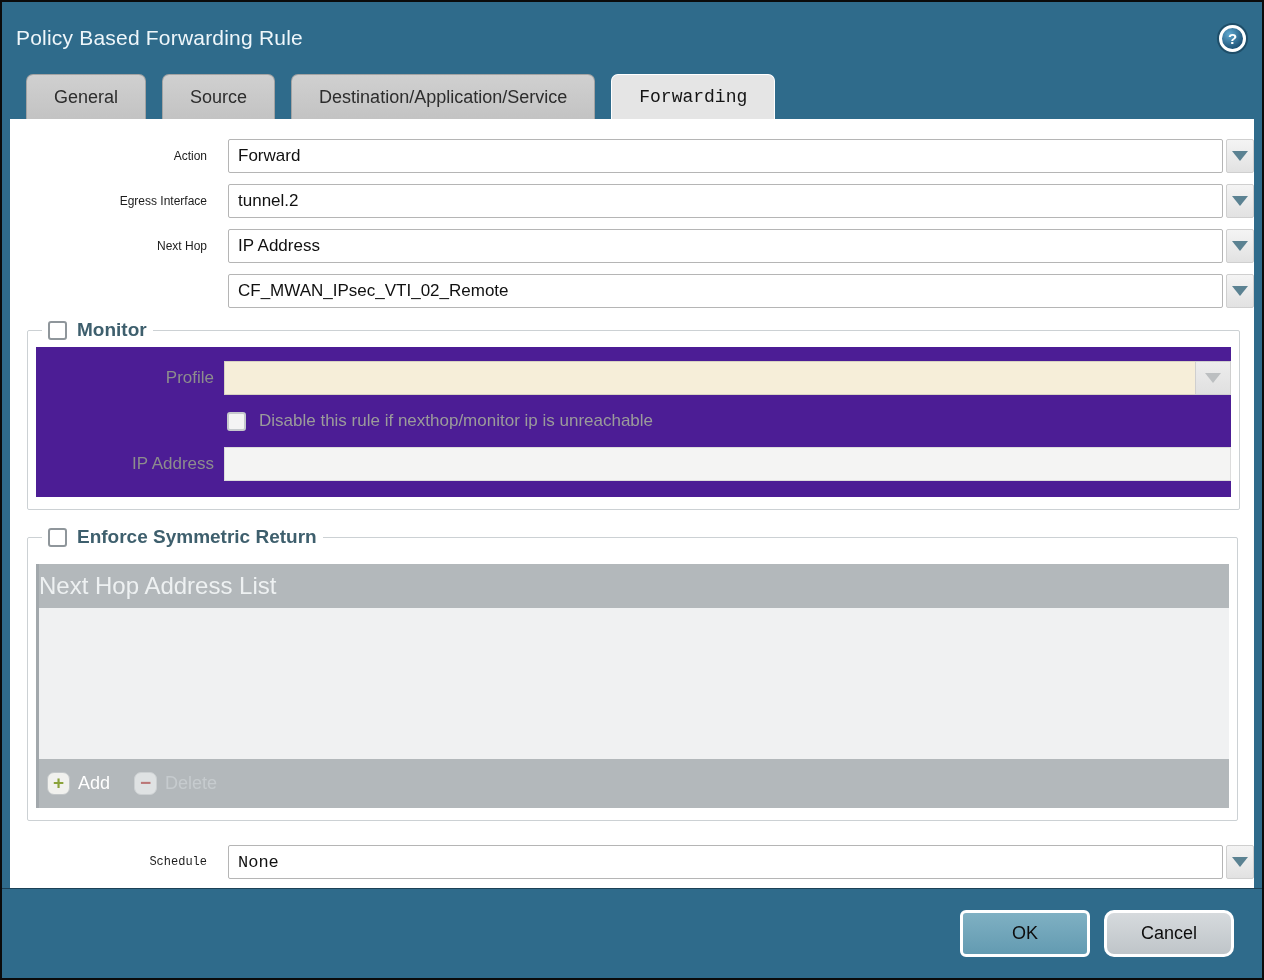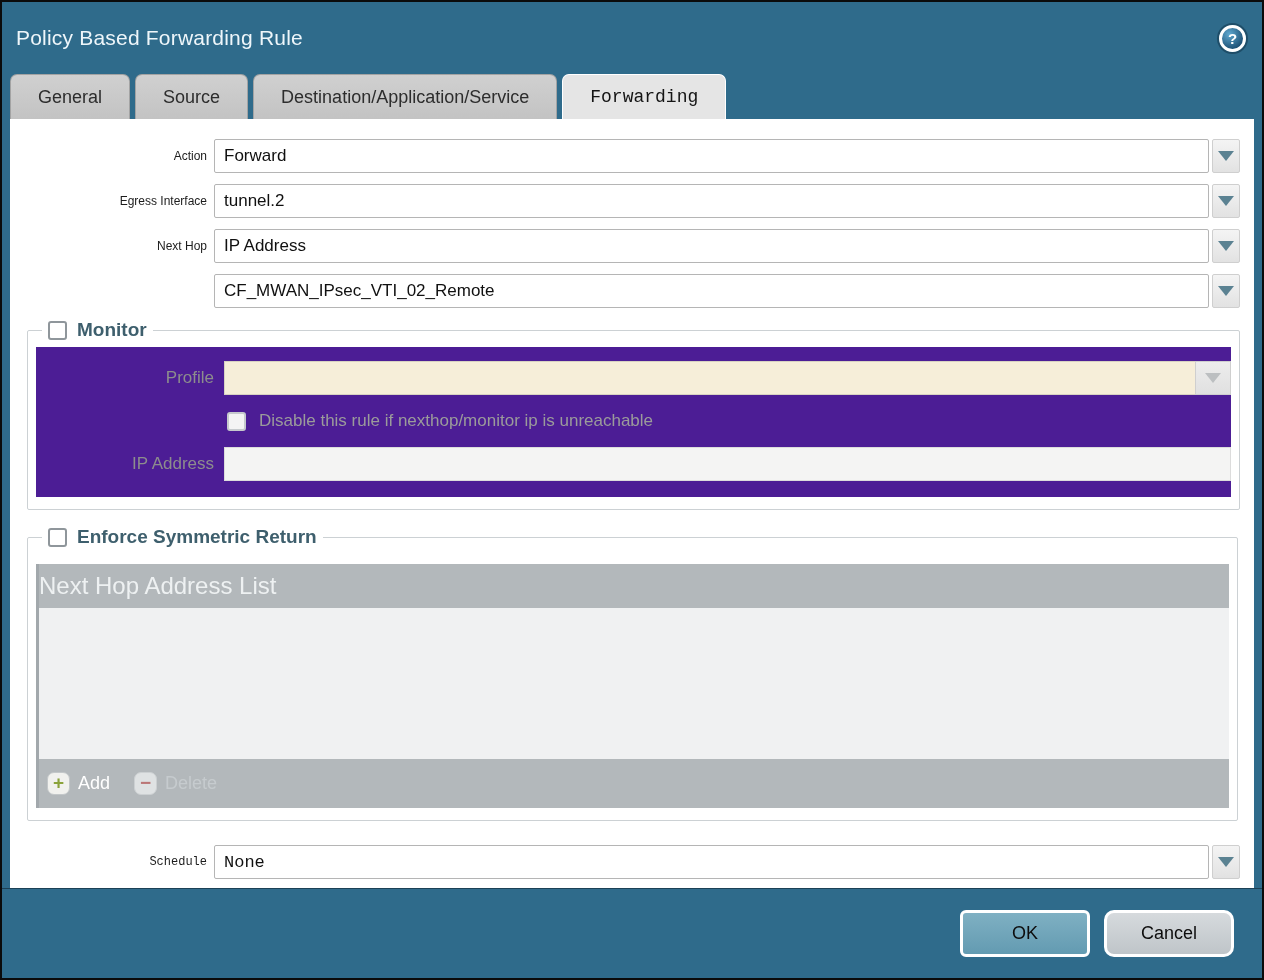--- a/index.html
+++ b/index.html
@@ -27,21 +27,21 @@
     width:27px; height:27px; border-radius:50%;
     background:radial-gradient(circle at 35% 30%, #5fa8d0, #1d5175 75%);
     border:3px solid #ffffff;
     box-shadow:0 0 0 2px rgba(12,42,62,.45);
     color:#fff; font-weight:bold; font-size:15px;
     display:flex; align-items:center; justify-content:center;
     cursor:pointer;
   }
 
   
-  .tabs { display:flex; gap:5px; height:45px; padding-left:8px; }
+  .tabs { display:flex; gap:16px; height:45px; padding-left:24px; }
   .tab {
     display:flex; align-items:center;
     padding:0 27px;
     font-size:18px; color:#2d2d2d;
     background:linear-gradient(#d0d0d0,#c3c3c3);
     border:1px solid #a3a3a3; border-bottom:none;
     border-radius:7px 7px 0 0;
     cursor:pointer;
   }
   .tab.active {
@@ -53,21 +53,21 @@
     margin:0 8px; height:769px; background:#ffffff;
     padding-top:20px; position:relative;
   }
 
   .form-row { display:flex; align-items:center; height:34px; margin-bottom:11px; }
   .form-label {
     width:197px; text-align:right; font-size:12px; color:#1c1c1c;
     flex:0 0 auto;
   }
   .field {
-    margin-left:7px; width:995px; height:34px;
+    margin-left:21px; width:995px; height:34px;
     border:1px solid #b5b5b5; border-radius:2px; background:#fff;
     display:flex; align-items:center; padding-left:9px;
     font-size:17px; color:#101010;
   }
   .dd-btn {
     margin-left:3px; width:28px; height:34px;
     background:linear-gradient(#f4f4f4,#e2e2e2);
     border:1px solid #cfcfcf; border-radius:2px;
     display:flex; align-items:center; justify-content:center;
     cursor:pointer;

